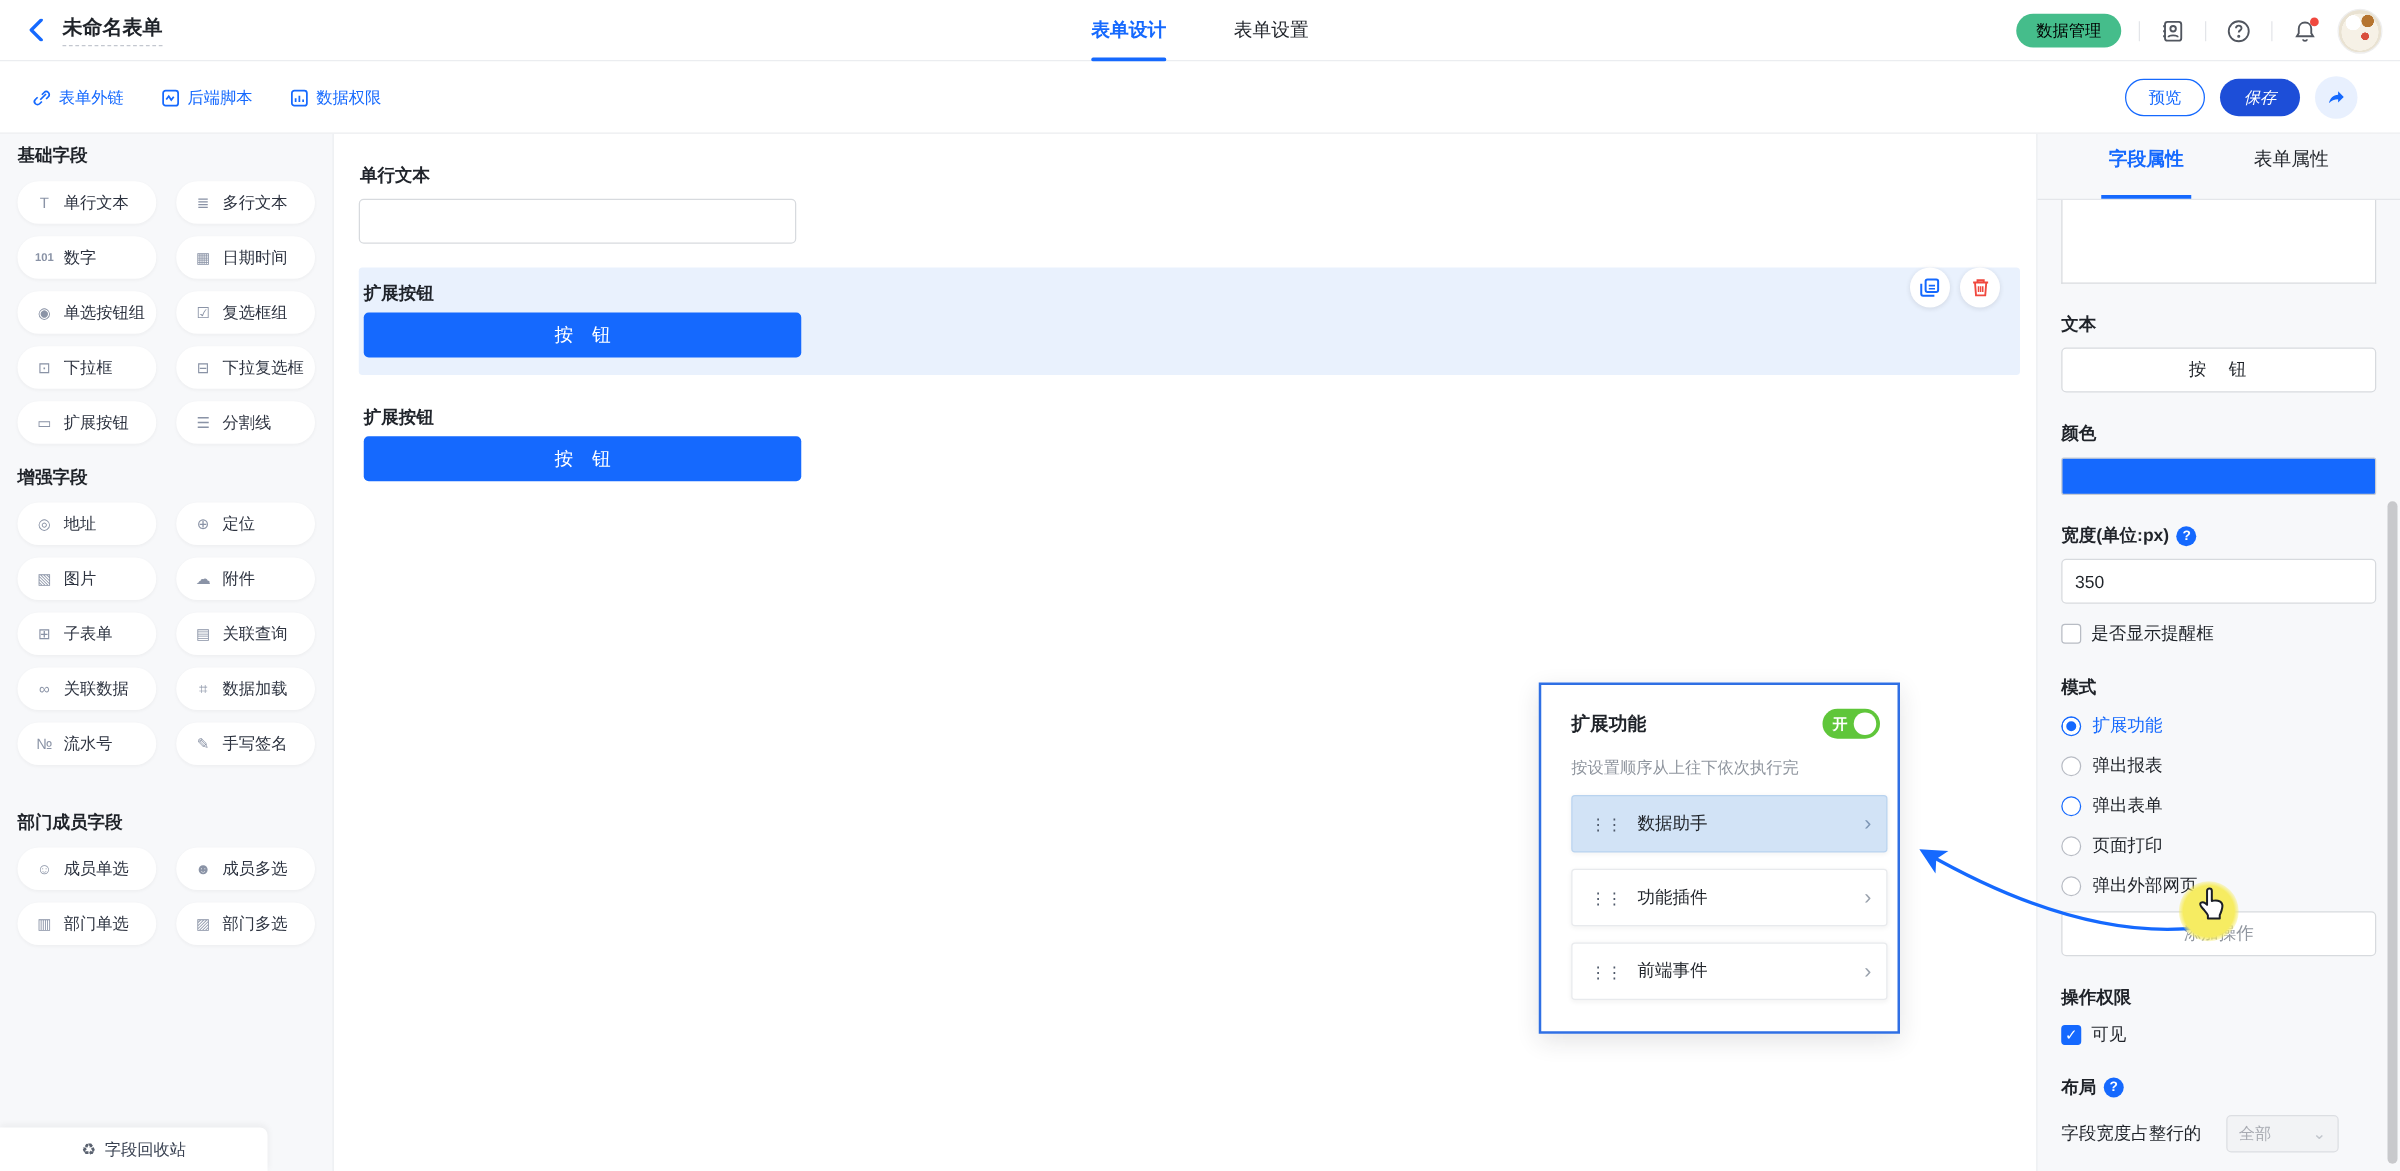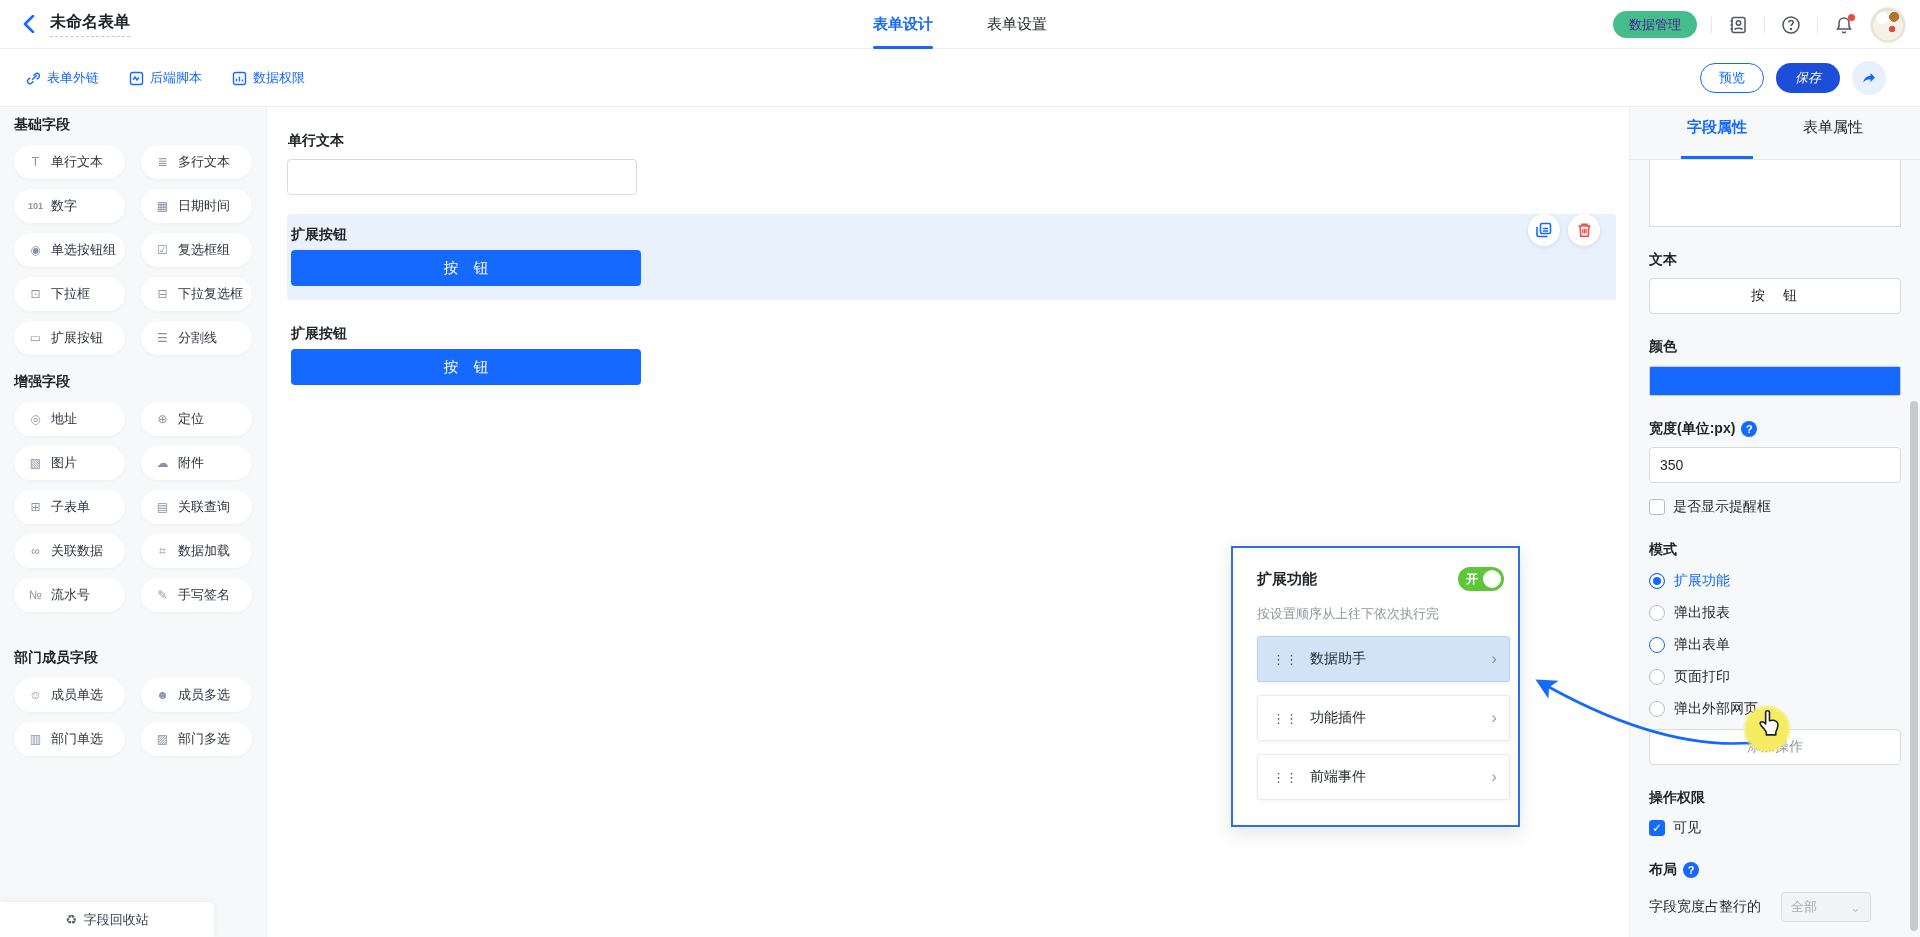--- a/index.html
+++ b/index.html
@@ -9,21 +9,21 @@
   
   .topbar { position:absolute; left:0; top:0; width:1920px; height:49px; background:#fff;
     border-bottom:1px solid #ebedf0; display:flex; align-items:center; z-index:5; }
   .back { width:22px; height:22px; margin-left:18px; cursor:pointer; display:flex; align-items:center; justify-content:center; }
   .title { font-size:16px; font-weight:bold; margin-left:10px; padding-bottom:3px; border-bottom:1px dashed #c3c7cf; }
   .toptabs { position:absolute; left:0; top:0; width:100%; height:49px; display:flex; justify-content:center; gap:54px; }
   .toptab { height:49px; display:flex; align-items:center; font-size:15px; cursor:pointer; position:relative; }
   .toptab.active { color:#1569fe; font-weight:bold; }
   .toptab.active::after { content:""; position:absolute; left:0; right:0; bottom:0; height:3px; background:#1569fe; border-radius:2px; }
   .topright { position:absolute; right:14px; top:0; height:49px; display:flex; align-items:center; gap:14px; }
-  .pill-green { height:27px; padding:0 16px; border-radius:14px; background:#45bd8b; color:#4c1d95;
+  .pill-green { height:27px; padding:0 16px; border-radius:14px; background:#45bd8b; color:#000000;
     font-size:13px; display:flex; align-items:center; cursor:pointer; }
   .vsep { width:1px; height:16px; background:#e3e5e9; }
   .ticon { width:24px; height:24px; display:flex; align-items:center; justify-content:center; cursor:pointer; color:#51565f; }
   .bell-wrap { position:relative; }
   .bell-dot { position:absolute; right:1px; top:1px; width:7px; height:7px; border-radius:50%; background:#f0483e; }
   .avatar { width:36px; height:36px; border-radius:50%; cursor:pointer;
     background:radial-gradient(circle at 34% 30%, #fff 0 18%, transparent 19%),
       radial-gradient(circle at 68% 26%, #b5742f 0 14%, transparent 15%),
       radial-gradient(circle at 62% 62%, #d94f3d 0 10%, transparent 11%),
       radial-gradient(circle at 50% 52%, #f6f1e6 0 60%, #e9e2d2 61%); border:1px solid #eee; }

